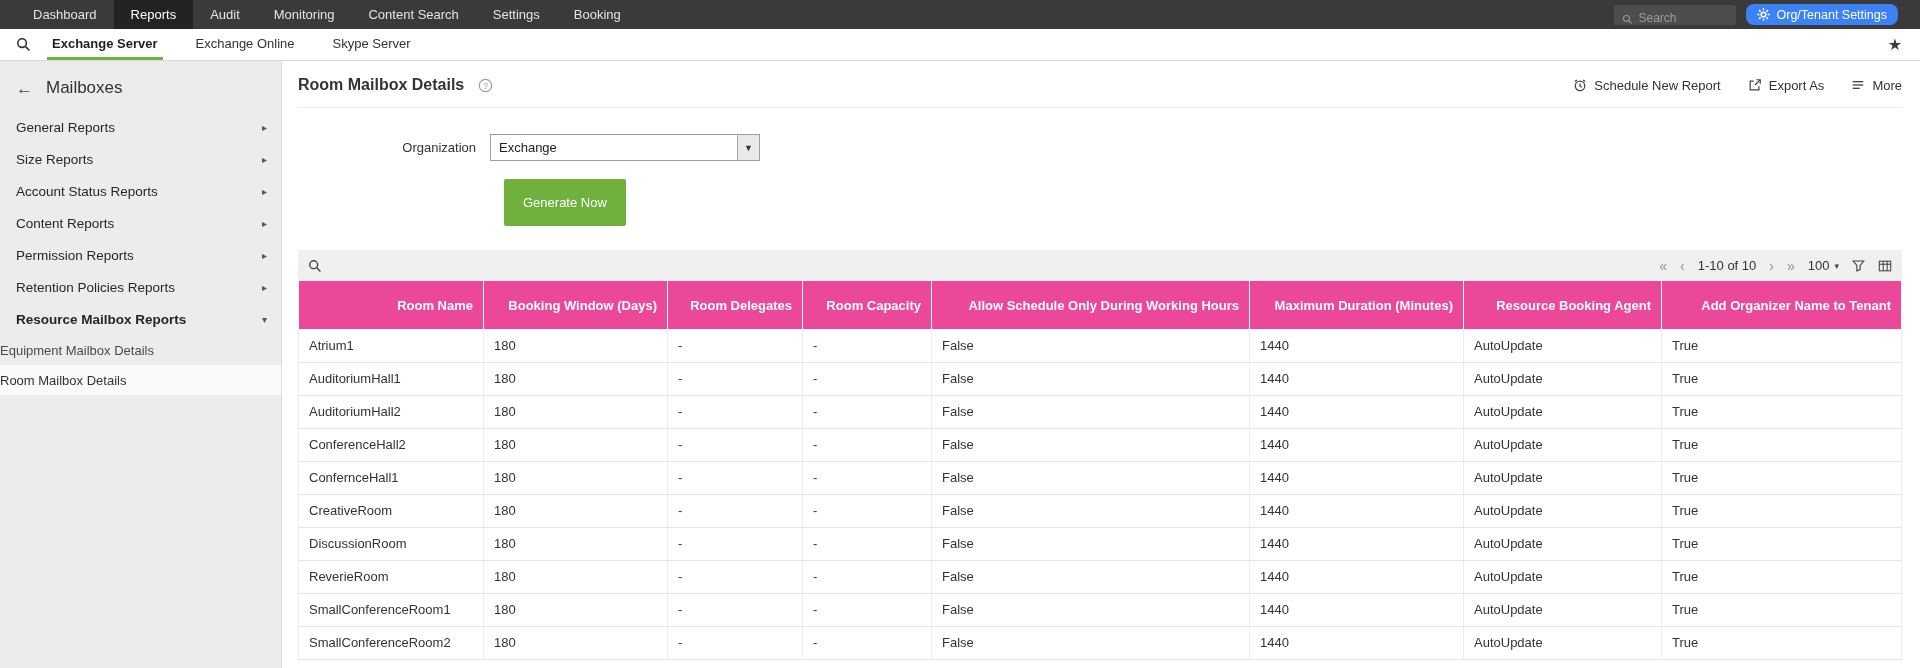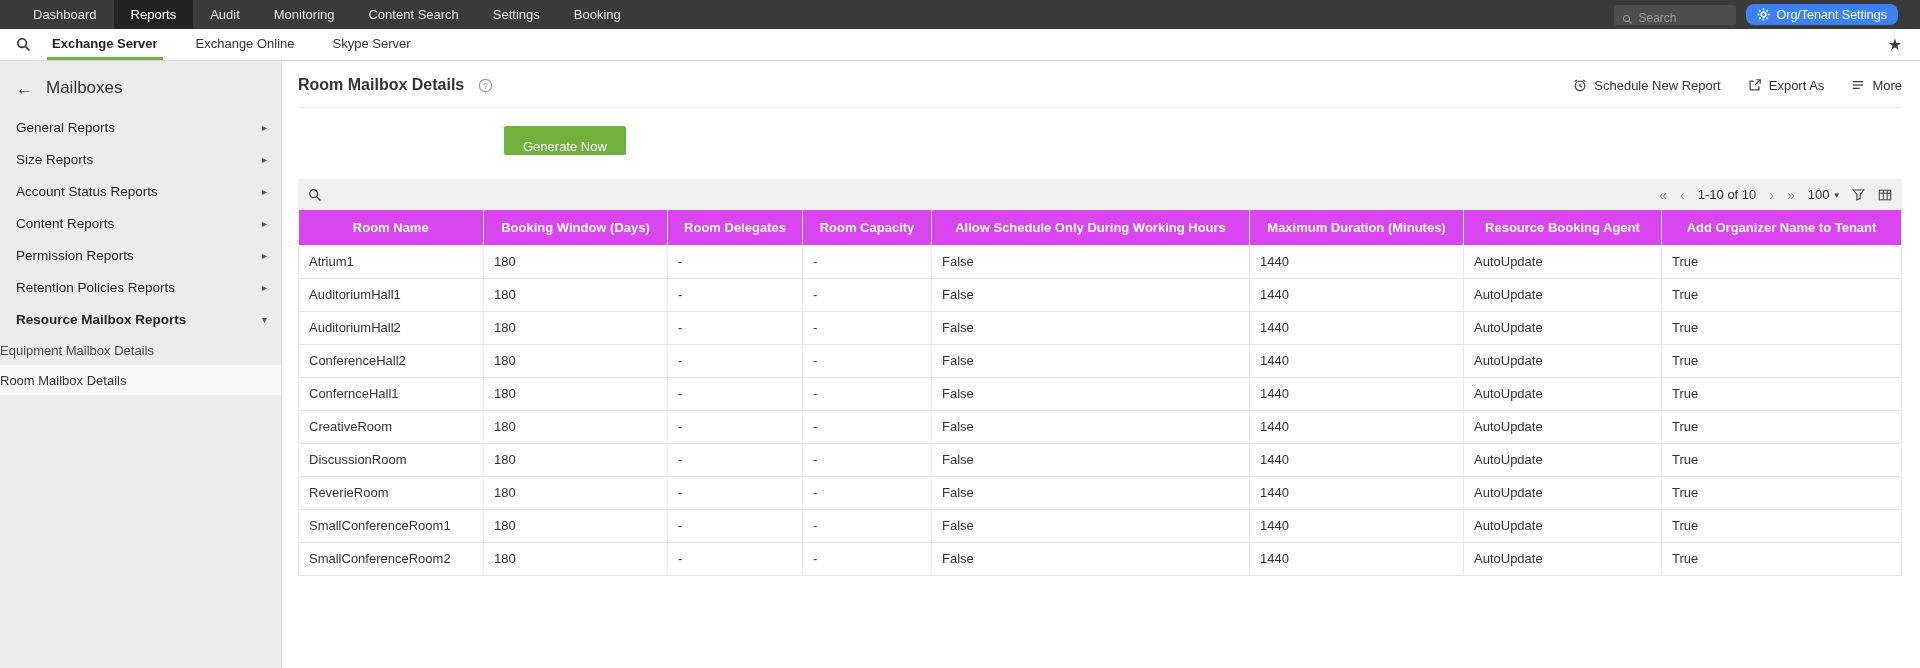--- a/index.html
+++ b/index.html
@@ -45,35 +45,35 @@
   .header-actions { margin-left:auto; display:flex; align-items:center; gap:27px; }
   .action { display:flex; align-items:center; gap:7px; font-size:13px; color:#333; cursor:pointer; white-space:nowrap; }
   .action svg { color:#444; }
 
   .form-row { margin-top:26px; display:flex; align-items:center; }
   .form-label { width:192px; text-align:right; padding-right:14px; font-size:13px; color:#333; }
   .select-box { width:270px; height:27px; border:1px solid #9d9d9d; background:#fff; display:flex; align-items:stretch; font-size:13px; color:#222; cursor:pointer; }
   .select-text { flex:1; display:flex; align-items:center; padding-left:8px; }
   .select-arrow { width:22px; background:#e9e9e9; border-left:1px solid #ababab; display:flex; align-items:center; justify-content:center; font-size:9px; color:#333; }
 
-  .generate-btn { display:block; margin:18px 0 0 206px; height:29px; padding:13px 19px; background:#6fb13c; color:#fff; border:none; border-radius:2px; font-size:13px; cursor:pointer; font-family:inherit; }
+  .generate-btn { display:block; margin:18px 0 0 206px; height:47px; padding:13px 19px; background:#6fb13c; color:#fff; border:none; border-radius:2px; font-size:13px; cursor:pointer; font-family:inherit; }
 
   
   .table-area { margin-top:24px; }
   .table-toolbar { height:31px; background:#f0f0f0; display:flex; align-items:center; padding:0 10px; }
   .toolbar-search { color:#444; display:flex; cursor:pointer; }
   .pager { margin-left:auto; display:flex; align-items:center; gap:13px; font-size:13px; color:#333; }
   .pager .nav { color:#8f8f8f; font-size:14px; cursor:pointer; line-height:1; }
   .page-range { color:#333; }
   .page-size { display:flex; align-items:center; gap:5px; cursor:pointer; }
   .page-size .caret { font-size:9px; color:#444; }
   .pager .tool { color:#444; display:flex; cursor:pointer; }
 
   table.report { width:100%; border-collapse:collapse; table-layout:fixed; }
-  table.report thead th { background:#d946ef; color:#fff; font-size:13px; font-weight:bold; text-align:center; padding:0 10px; height:35px; border-right:1px solid rgba(255,255,255,0.10); cursor:pointer; overflow:hidden; white-space:nowrap; text-overflow:ellipsis; }
+  table.report thead th { background:#ec4899; color:#fff; font-size:13px; font-weight:bold; text-align:right; padding:0 10px; height:48px; border-right:1px solid rgba(255,255,255,0.10); cursor:pointer; overflow:hidden; white-space:nowrap; text-overflow:ellipsis; }
   table.report tbody td { font-size:13px; color:#333; padding:0 10px; height:33px; border-bottom:1px solid #e4e4e4; border-right:1px solid #ececec; background:#fff; overflow:hidden; white-space:nowrap; text-overflow:ellipsis; }
   table.report tbody td:first-child { border-left:1px solid #ececec; }
 
   col.c0{width:185px;} col.c1{width:184px;} col.c2{width:135px;} col.c3{width:129px;}
   col.c4{width:318px;} col.c5{width:214px;} col.c6{width:198px;}
 </style>
 </head>
 <body>
 
 <div class="app">
@@ -215,20 +215,27 @@
                   <path d="M2 4.2h12"></path>
                   <path d="M2 8h12"></path>
                   <path d="M2 11.8h8"></path>
                 </svg>
             </span>
             <span>More</span>
           </div>
         </div>
       </div>
 
+      <div class="form-row">
+        <label class="form-label">Organization</label>
+        <div class="select-box">
+          <span class="select-text">Exchange</span>
+          <span class="select-arrow">▼</span>
+        </div>
+      </div>
 
       <button class="generate-btn">Generate Now</button>
 
       <div class="table-area">
         <div class="table-toolbar">
           <span class="toolbar-search">
             <svg viewBox="0 0 16 16" width="14" height="14">
                 <circle cx="6.5" cy="6.5" r="4.5" fill="none" stroke="#444" stroke-width="1.6"></circle>
                 <line x1="10" y1="10" x2="14.2" y2="14.2" stroke="#444" stroke-width="1.6"></line>
               </svg>

